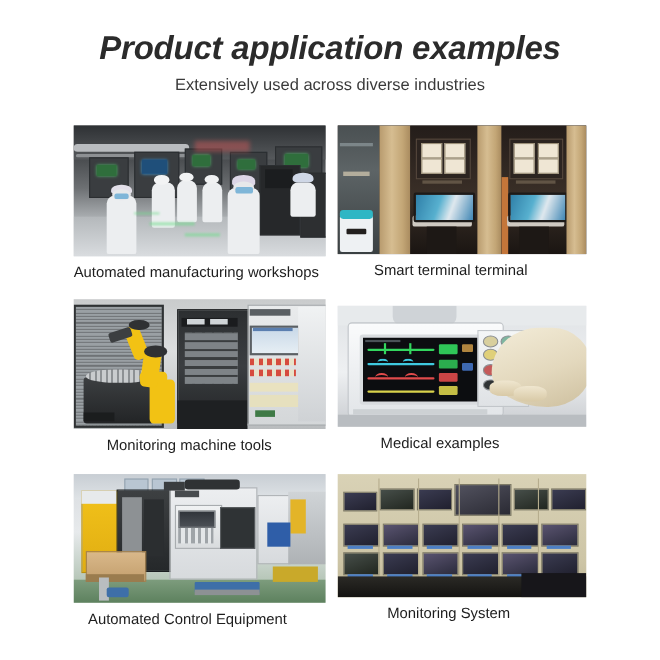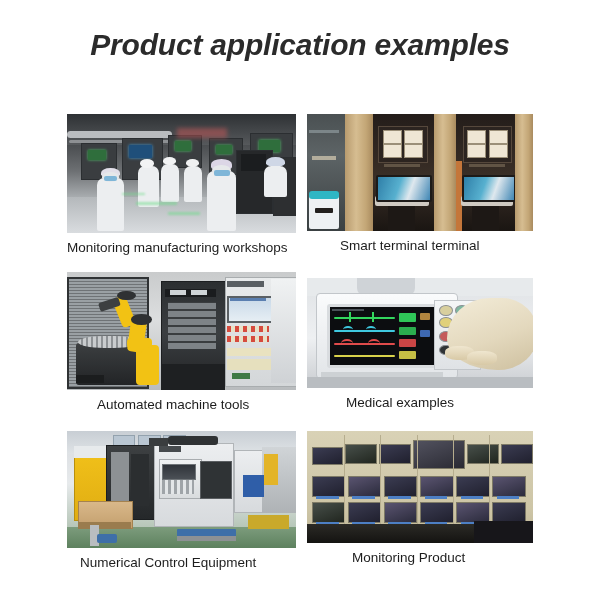--- a/index.html
+++ b/index.html
@@ -161,20 +161,21 @@
   
   .abs{position:absolute;}
 </style>
 </head>
 <body>
 
 <div class="page">
 
   <div class="header">
     <div class="title">Product application examples</div>
+    <div class="subtitle">Extensively used across diverse industries</div>
   </div>
 
   <div class="grid">
 
     <div class="cell c1">
       <div class="photo p1">
         <div class="ceiling"></div>
         <div class="pipe"></div>
         <div class="floor"></div>
 
@@ -213,21 +214,21 @@
         <div class="head abs" style="left:63.5%;top:43%;width:8%;height:9%;"></div>
         <div class="mask abs" style="left:64%;top:47%;width:7%;height:5%;"></div>
 
         <div class="worker abs" style="left:86%;top:44%;width:10%;height:26%;"></div>
         <div class="cap abs" style="left:87%;top:36%;width:8%;height:8%;background:#cfd7e6;"></div>
 
         <div class="glow abs" style="left:30%;top:74%;width:18%;height:3px;"></div>
         <div class="glow abs" style="left:44%;top:82%;width:14%;height:3px;"></div>
         <div class="glow abs" style="left:24%;top:66%;width:10%;height:2px;"></div>
       </div>
-      <div class="caption">Monitoring manufacturing workshops</div>
+      <div class="caption">Automated manufacturing workshops</div>
     </div>
 
     <div class="cell c2">
       <div class="photo p2">
 
         <div class="col glass" style="left:0;width:17%;"></div>
         <div class="abs" style="left:1%;top:14%;width:13%;height:3px;background:#9aa5a8;opacity:.6;"></div>
         <div class="abs" style="left:2%;top:36%;width:11%;height:4px;background:#d8cdb4;opacity:.7;"></div>
 
         <div class="robot abs" style="left:1%;top:68%;width:13%;height:30%;"></div>
@@ -292,21 +293,21 @@
         <div class="abs" style="left:70%;top:8%;width:16%;height:5%;background:#5a5f63;"></div>
         <div class="ctrlscr abs" style="left:70%;top:20%;width:18%;height:20%;"></div>
         <div class="abs" style="left:71%;top:22%;width:16%;height:3px;background:#5b7fb0;"></div>
         <div class="btnrow abs" style="left:70%;top:46%;width:18%;height:5%;"></div>
         <div class="btnrow abs" style="left:70%;top:54%;width:18%;height:5%;"></div>
         <div class="label abs" style="left:70%;top:64%;width:20%;height:7%;"></div>
         <div class="abs" style="left:70%;top:74%;width:20%;height:9%;background:#e6e0be;"></div>
         <div class="abs" style="left:72%;top:86%;width:8%;height:5%;background:#3f7a46;"></div>
         <div class="abs" style="left:89%;top:6%;width:11%;height:88%;background:linear-gradient(180deg,#f0f2f3,#cfd2d5);"></div>
       </div>
-      <div class="caption">Automated machine tools</div>
+      <div class="caption">Monitoring machine tools</div>
     </div>
 
     <div class="cell c4">
       <div class="photo p4">
         <div class="abs" style="left:0;top:0;width:100%;height:16%;background:#e7eaec;"></div>
         <div class="abs" style="left:22%;top:0;width:26%;height:16%;background:#cfd3d7;border-radius:0 0 8px 8px;"></div>
         <div class="body"></div>
         <div class="screen">
 
           <div class="wave abs" style="left:4%;top:16%;width:58%;background:#33d65e;"></div>
@@ -384,21 +385,21 @@
         <div class="abs" style="left:77%;top:38%;width:9%;height:18%;background:#2f5ea8;"></div>
 
         <div class="box abs" style="left:5%;top:60%;width:23%;height:22%;"></div>
         <div class="abs" style="left:5%;top:78%;width:23%;height:6%;background:#9a7c4e;"></div>
         <div class="abs" style="left:10%;top:80%;width:4%;height:18%;background:#b9bdc0;"></div>
         <div class="blue abs" style="left:13%;top:88%;width:9%;height:8%;border-radius:2px;"></div>
         <div class="blue abs" style="left:48%;top:84%;width:26%;height:8%;border-radius:1px;"></div>
         <div class="abs" style="left:48%;top:90%;width:26%;height:4%;background:#8d9194;"></div>
         <div class="abs" style="left:79%;top:72%;width:18%;height:12%;background:#c9a92a;"></div>
       </div>
-      <div class="caption">Numerical Control Equipment</div>
+      <div class="caption">Automated Control Equipment</div>
     </div>
 
     <div class="cell c6">
       <div class="photo p6">
 
         <div class="mon abs" style="left:2%;top:14%;width:13%;height:15%;"></div>
         <div class="mon g abs" style="left:17%;top:12%;width:13%;height:16%;"></div>
         <div class="mon abs" style="left:32%;top:12%;width:13%;height:16%;"></div>
         <div class="mon big abs" style="left:47%;top:8%;width:22%;height:24%;"></div>
         <div class="mon g abs" style="left:71%;top:12%;width:13%;height:16%;"></div>
@@ -431,17 +432,17 @@
         <div class="strip abs" style="left:84%;top:81%;width:10%;"></div>
 
         <div class="abs" style="left:16.5%;top:4%;width:1px;height:80%;background:#b6ad8e;"></div>
         <div class="abs" style="left:32.5%;top:4%;width:1px;height:80%;background:#b6ad8e;"></div>
         <div class="abs" style="left:48.5%;top:4%;width:1px;height:80%;background:#b6ad8e;"></div>
         <div class="abs" style="left:64.5%;top:4%;width:1px;height:80%;background:#b6ad8e;"></div>
         <div class="abs" style="left:80.5%;top:4%;width:1px;height:80%;background:#b6ad8e;"></div>
         <div class="desk"></div>
         <div class="deskr"></div>
       </div>
-      <div class="caption">Monitoring Product</div>
+      <div class="caption">Monitoring System</div>
     </div>
 
   </div>
 </div>
 
 </body></html>

